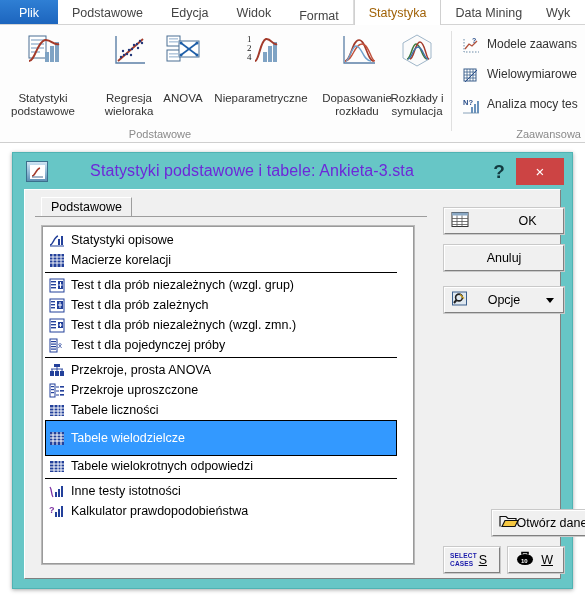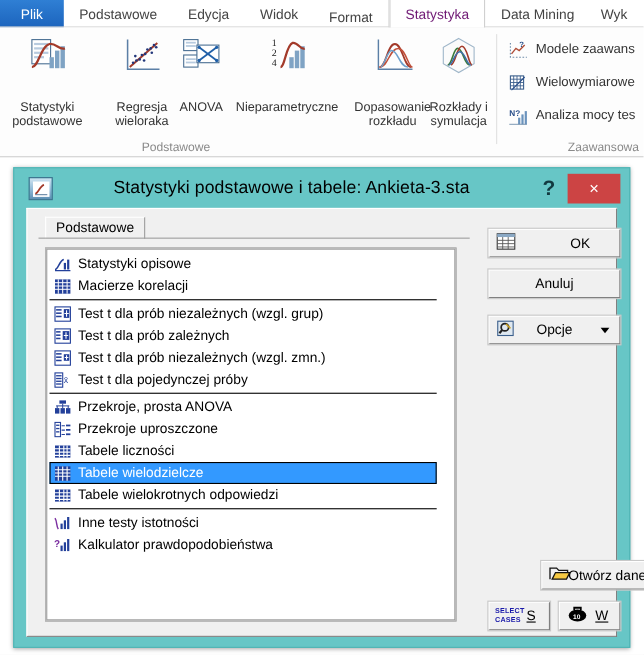--- a/index.html
+++ b/index.html
@@ -33,21 +33,21 @@
     border-right: 1px solid #e3e3e3;
   }
   .rtab.file {
     background: linear-gradient(to bottom,#2f7fd4 0%, #1c64bd 100%);
     color: #ffffff; font-size: 12.5px;
     padding: 0 14px; border-right: none;
     min-width: 58px;
   }
   .rtab.active {
     background: #ffffff;
-    color: #701a75;
+    color: #a16207;
     border-left: 1px solid #d0d0d0;
     border-right: 1px solid #d0d0d0;
     position: relative; z-index: 3;
   }
   #tabbar-underline {
     position: absolute; left: 0; top: 24px; width: 585px; height: 1px;
     background: #d4d4d4;
   }
 
   #ribbon-body {
@@ -103,22 +103,22 @@
     background: linear-gradient(to bottom,#cfe4f2 0%, #8fb9d6 55%, #5e90b4 100%);
   }
   #dlg-icon .mini {
     position: absolute; left: 3px; top: 3px; width: 15px; height: 14px;
     background: #ffffff;
   }
   #dlg-icon .curve {
     position: absolute; left: 4px; top: 4px; width: 13px; height: 12px;
   }
   #dlg-title-text {
-    position: absolute; left: 13px; top: 9px; width: 478px;
-    text-align: center; font-size: 16px; color: #000000;
+    position: absolute; left: 0; top: 9px; width: 478px;
+    text-align: center; font-size: 16px; color: #6d28d9;
     letter-spacing: 0.1px;
   }
   #dlg-help {
     position: absolute; right: 62px; top: 6px;
     width: 22px; height: 26px; line-height: 26px; text-align: center;
     font-size: 19px; font-weight: bold; color: #123a40;
     cursor: default;
   }
   #dlg-close {
     position: absolute; right: 8px; top: 5px;
@@ -165,21 +165,21 @@
   }
   .lrow {
     display: flex; align-items: center; gap: 6px;
     height: 20px; padding-left: 4px;
     font-size: 12.5px; color: #000000;
     white-space: nowrap;
   }
   .lrow.sel {
     background: #3399ff; color: #ffffff;
     border: 1px solid #000000;
-    height: 20px; padding-left: 3px;
+    height: 36px; padding-left: 3px;
   }
   .lrow .li { flex: 0 0 16px; width: 16px; height: 15px; }
   .lsep { height: 1px; background: #000000; margin: 2px 0 2px 0; }
 
   
   .btn {
     position: absolute;
     background: #f0f0f0;
     border: 1px solid #ffffff;
     border-right-color: #808080; border-bottom-color: #808080;

